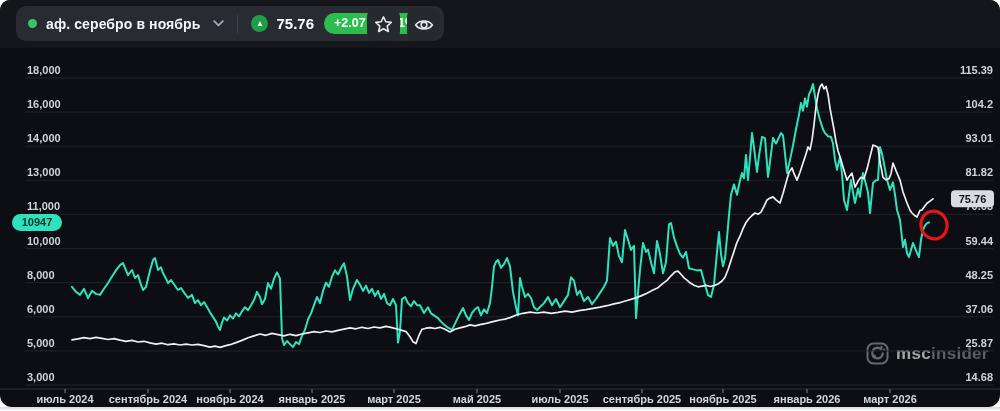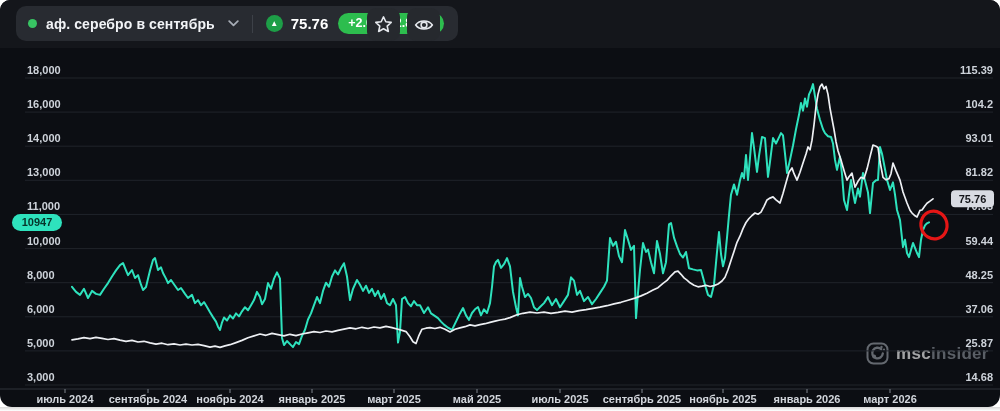--- a/index.html
+++ b/index.html
@@ -32,21 +32,21 @@
   .bottom-strip{position:absolute;left:0;top:407px;width:1000px;height:4px;background:linear-gradient(#d8d8d8,#ffffff);}
 </style>
 </head>
 <body>
 
 <div class="panel">
 
   <div class="topbar">
     <div class="pill">
       <span class="dot" style="background:#38c463"></span>
-      <span class="ticker-label">аф. серебро в сентябрь</span>
+      <span class="ticker-label">аф. серебро в ноябрь</span>
       <span class="chev">
         <svg width="11" height="7" viewBox="0 0 11 7">
           <polyline points="1.2,1.2 5.5,5.3 9.8,1.2" fill="none" stroke="#a6acb5" stroke-width="1.8" stroke-linecap="round" stroke-linejoin="round"></polyline>
         </svg>
       </span>
       <span class="vdiv"></span>
       <span class="upcircle">
           <span>▲</span>
         </span>
       <span class="price">75.76</span>

